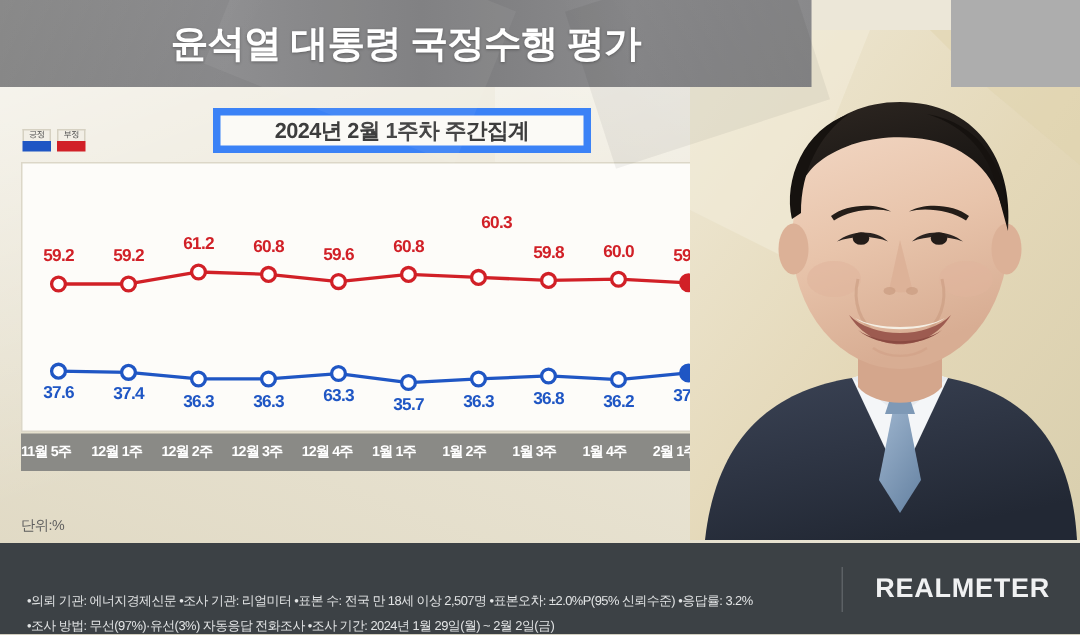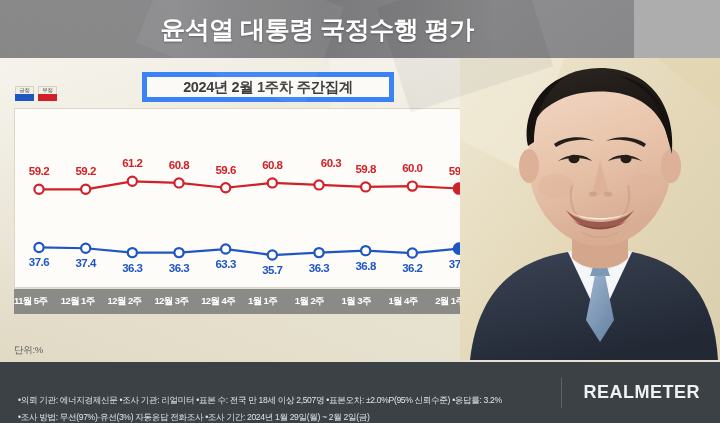--- a/index.html
+++ b/index.html
@@ -12,21 +12,21 @@
   #page {
     position:relative;
     width:720px; height:423px;
     background:#ece7d8;
     overflow:hidden;
   }
 
   
   #header {
     position:absolute; left:0; top:0;
-    width:634px; height:58px;
+    width:541px; height:58px;
     background:
       linear-gradient(118deg, rgba(255,255,255,.10) 0%, rgba(255,255,255,0) 32%),
       linear-gradient(236deg, rgba(255,255,255,.09) 0%, rgba(255,255,255,0) 30%),
       linear-gradient(90deg,#7c7c7c 0%, #88888a 28%, #7a7a7c 52%, #8b8b8d 78%, #7e7e80 100%);
     z-index:6;
   }
   #header-shape-a {
     position:absolute; left:150px; top:-30px;
     width:180px; height:110px;
     background:rgba(255,255,255,.055);
@@ -248,21 +248,21 @@
         <circle cx="397.3333333333333" cy="144.04" r="4.6" fill="#ffffff" stroke="#1f56c4" stroke-width="2.2"></circle>
         <circle cx="444" cy="139.64000000000001" r="5.2" fill="#1f56c4" stroke="#1f56c4" stroke-width="2.2"></circle>
       </svg>
     <div id="labels-layer">
         <div class="dot-label neg" style="left: 24px; top: 56.32px;">59.2</div>
         <div class="dot-label neg" style="left: 70.6667px; top: 56.32px;">59.2</div>
         <div class="dot-label neg" style="left: 117.333px; top: 48.32px;">61.2</div>
         <div class="dot-label neg" style="left: 164px; top: 49.92px;">60.8</div>
         <div class="dot-label neg" style="left: 210.667px; top: 54.72px;">59.6</div>
         <div class="dot-label neg" style="left: 257.333px; top: 49.92px;">60.8</div>
-        <div class="dot-label neg" style="left: 304px; top: 48px; padding-left: 24px;">60.3</div>
+        <div class="dot-label neg" style="left: 304px; top: 34px; padding-left: 24px;">60.3</div>
         <div class="dot-label neg" style="left: 350.667px; top: 53.92px;">59.8</div>
         <div class="dot-label neg" style="left: 397.333px; top: 53.12px;">60.0</div>
         <div class="dot-label neg" style="left: 444px; top: 55.52px;">59.4</div>
         <div class="dot-label pos" style="left: 24px; top: 147.44px;">37.6</div>
         <div class="dot-label pos" style="left: 70.6667px; top: 148.24px;">37.4</div>
         <div class="dot-label pos" style="left: 117.333px; top: 152.64px;">36.3</div>
         <div class="dot-label pos" style="left: 164px; top: 152.64px;">36.3</div>
         <div class="dot-label pos" style="left: 210.667px; top: 149.04px;">63.3</div>
         <div class="dot-label pos" style="left: 257.333px; top: 155.04px;">35.7</div>
         <div class="dot-label pos" style="left: 304px; top: 152.64px;">36.3</div>

